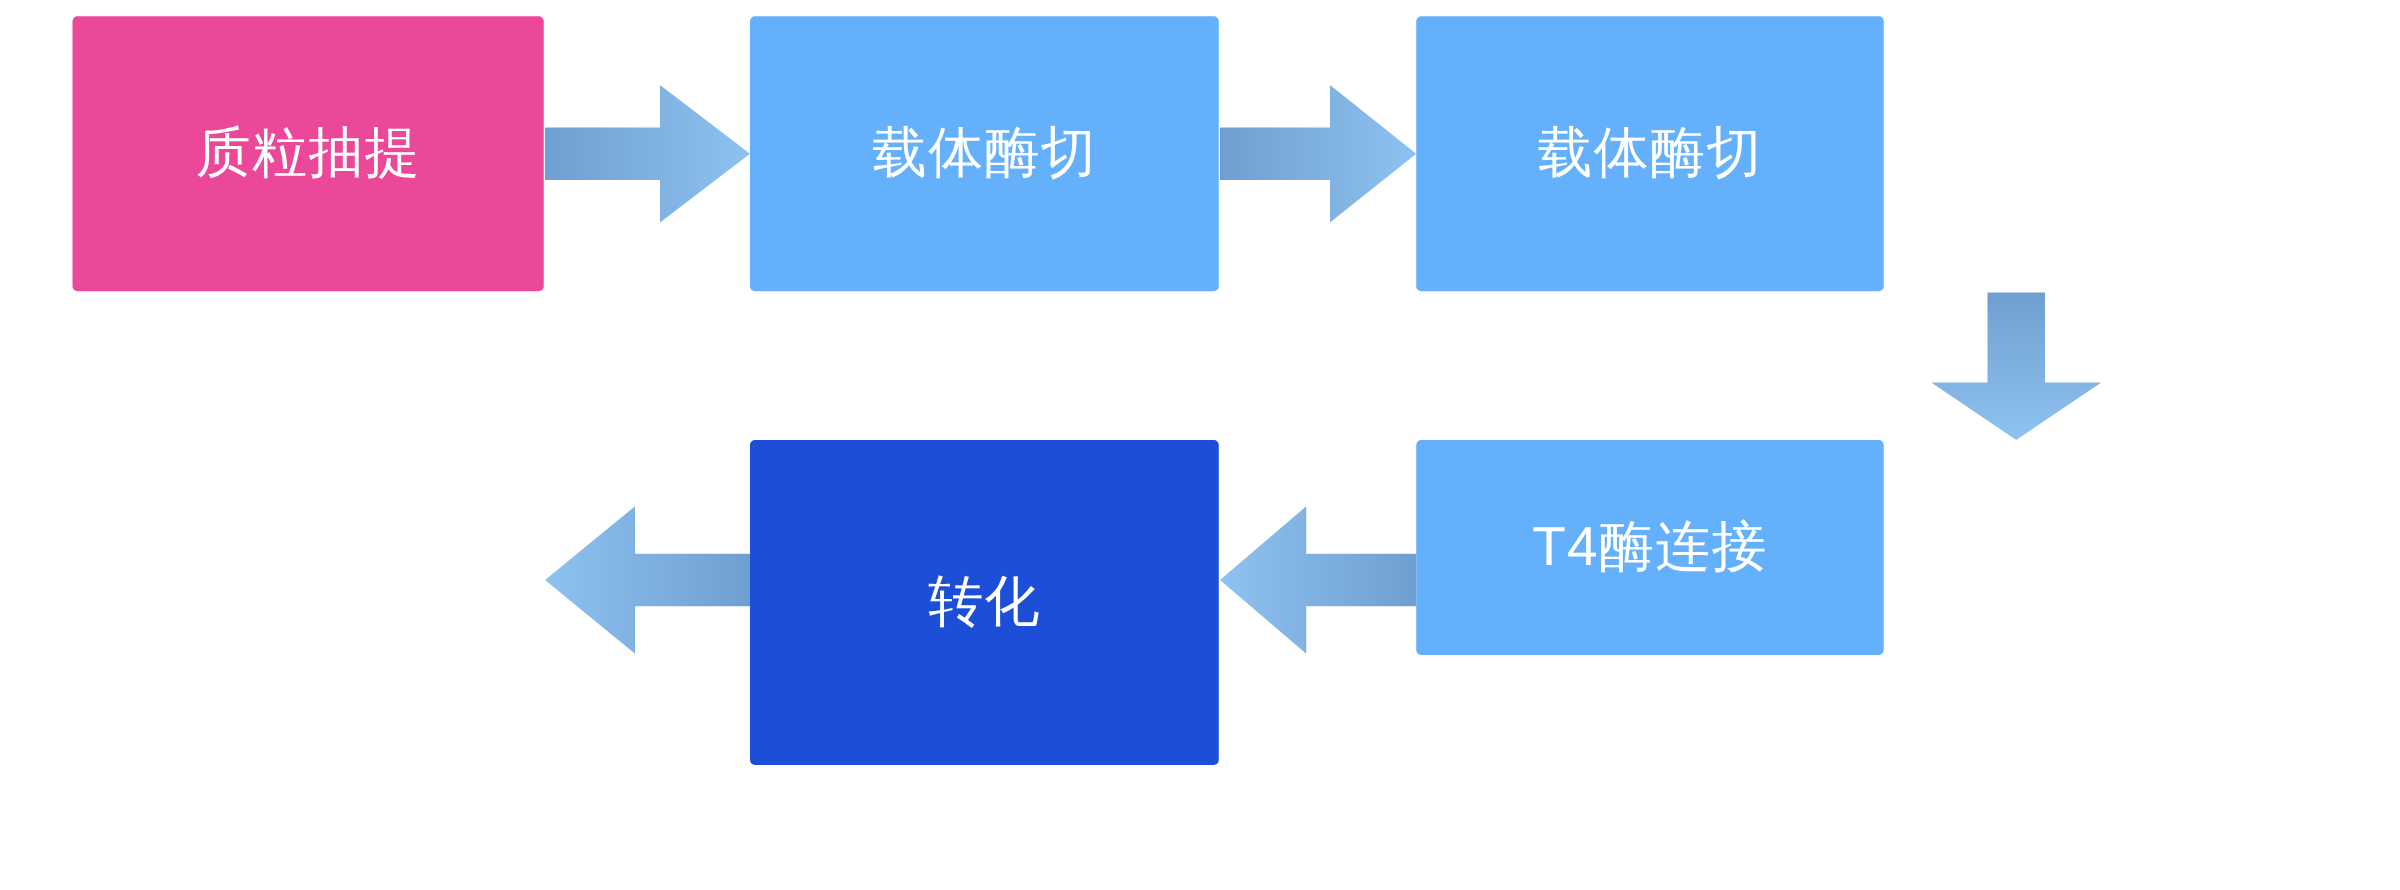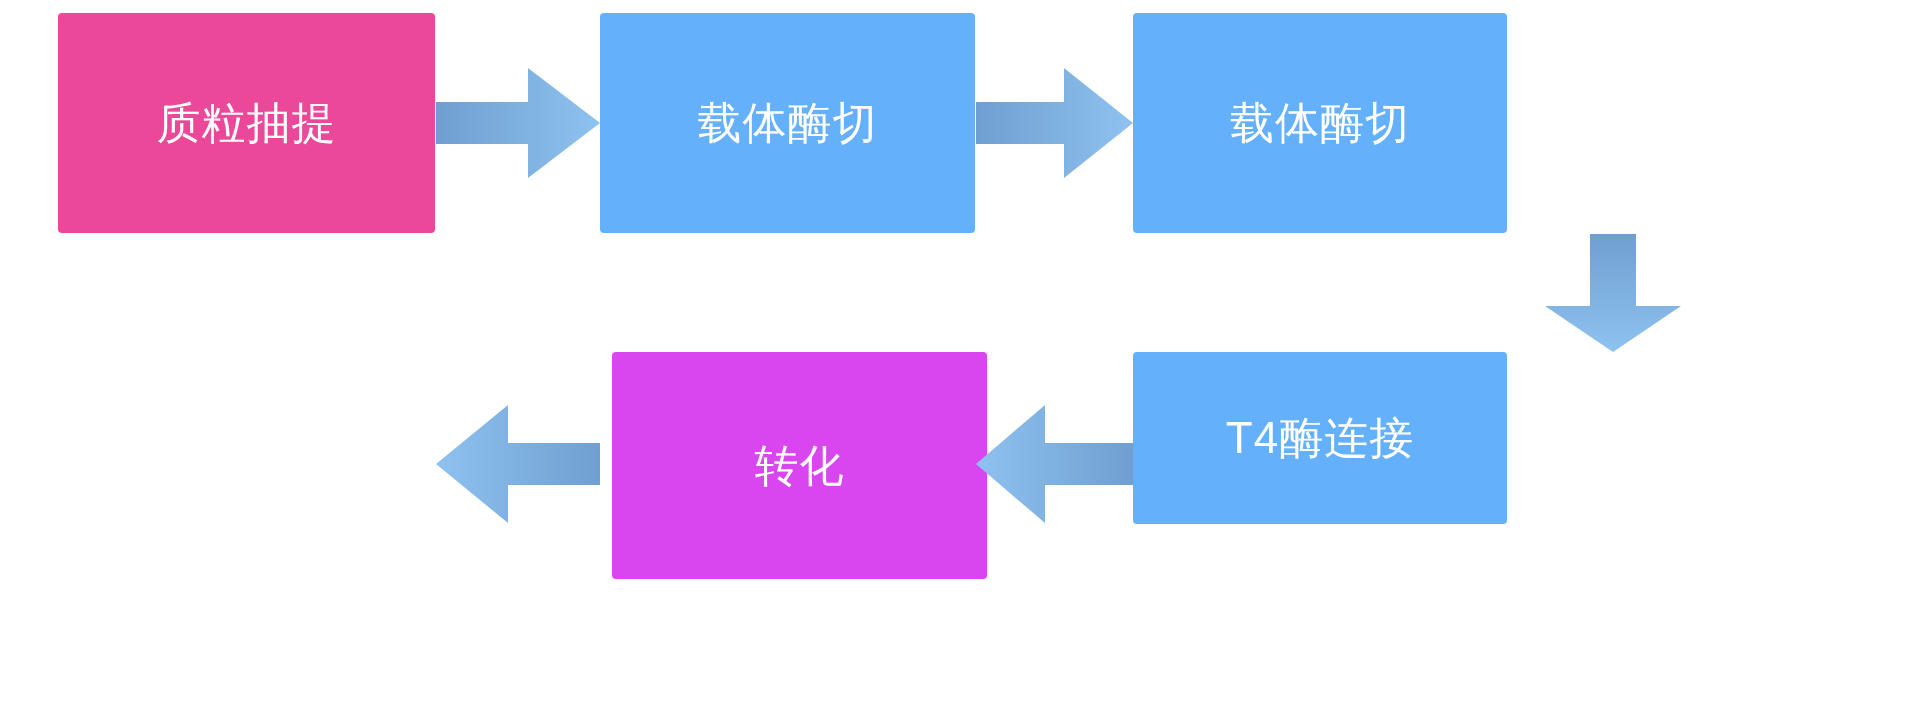--- a/index.html
+++ b/index.html
@@ -60,21 +60,21 @@
 
   <div class="node" id="node-n2" style="left: 600px; top: 13px; width: 375px; height: 220px; background: rgb(100, 176, 251); color: rgb(255, 255, 255);">
     <span class="node-label">载体酶切</span>
   </div>
 
   <div class="node" id="node-n3" style="left: 1133px; top: 13px; width: 374px; height: 220px; background: rgb(100, 176, 251); color: rgb(255, 255, 255);">
     <span class="node-label">载体酶切</span>
   </div>
 
 
-  <div class="node" id="node-n5" style="left: 600px; top: 352px; width: 375px; height: 227px; background: #d946ef; color: rgb(255, 255, 255); margin-left: 12px;">
+  <div class="node" id="node-n5" style="left: 600px; top: 352px; width: 375px; height: 260px; background: #1d4ed8; color: rgb(255, 255, 255);">
     <span class="node-label">转化</span>
   </div>
 
   <div class="node" id="node-n6" style="left: 1133px; top: 352px; width: 374px; height: 172px; background: rgb(100, 176, 251); color: rgb(255, 255, 255);">
     <span class="node-label">T4酶连接</span>
   </div>
 
   <div class="arrow" id="arrow-a1" style="left: 436px; top: 68px; width: 164px; height: 110px;">
     <svg viewBox="0 0 164 110" preserveAspectRatio="none">
       <defs>

